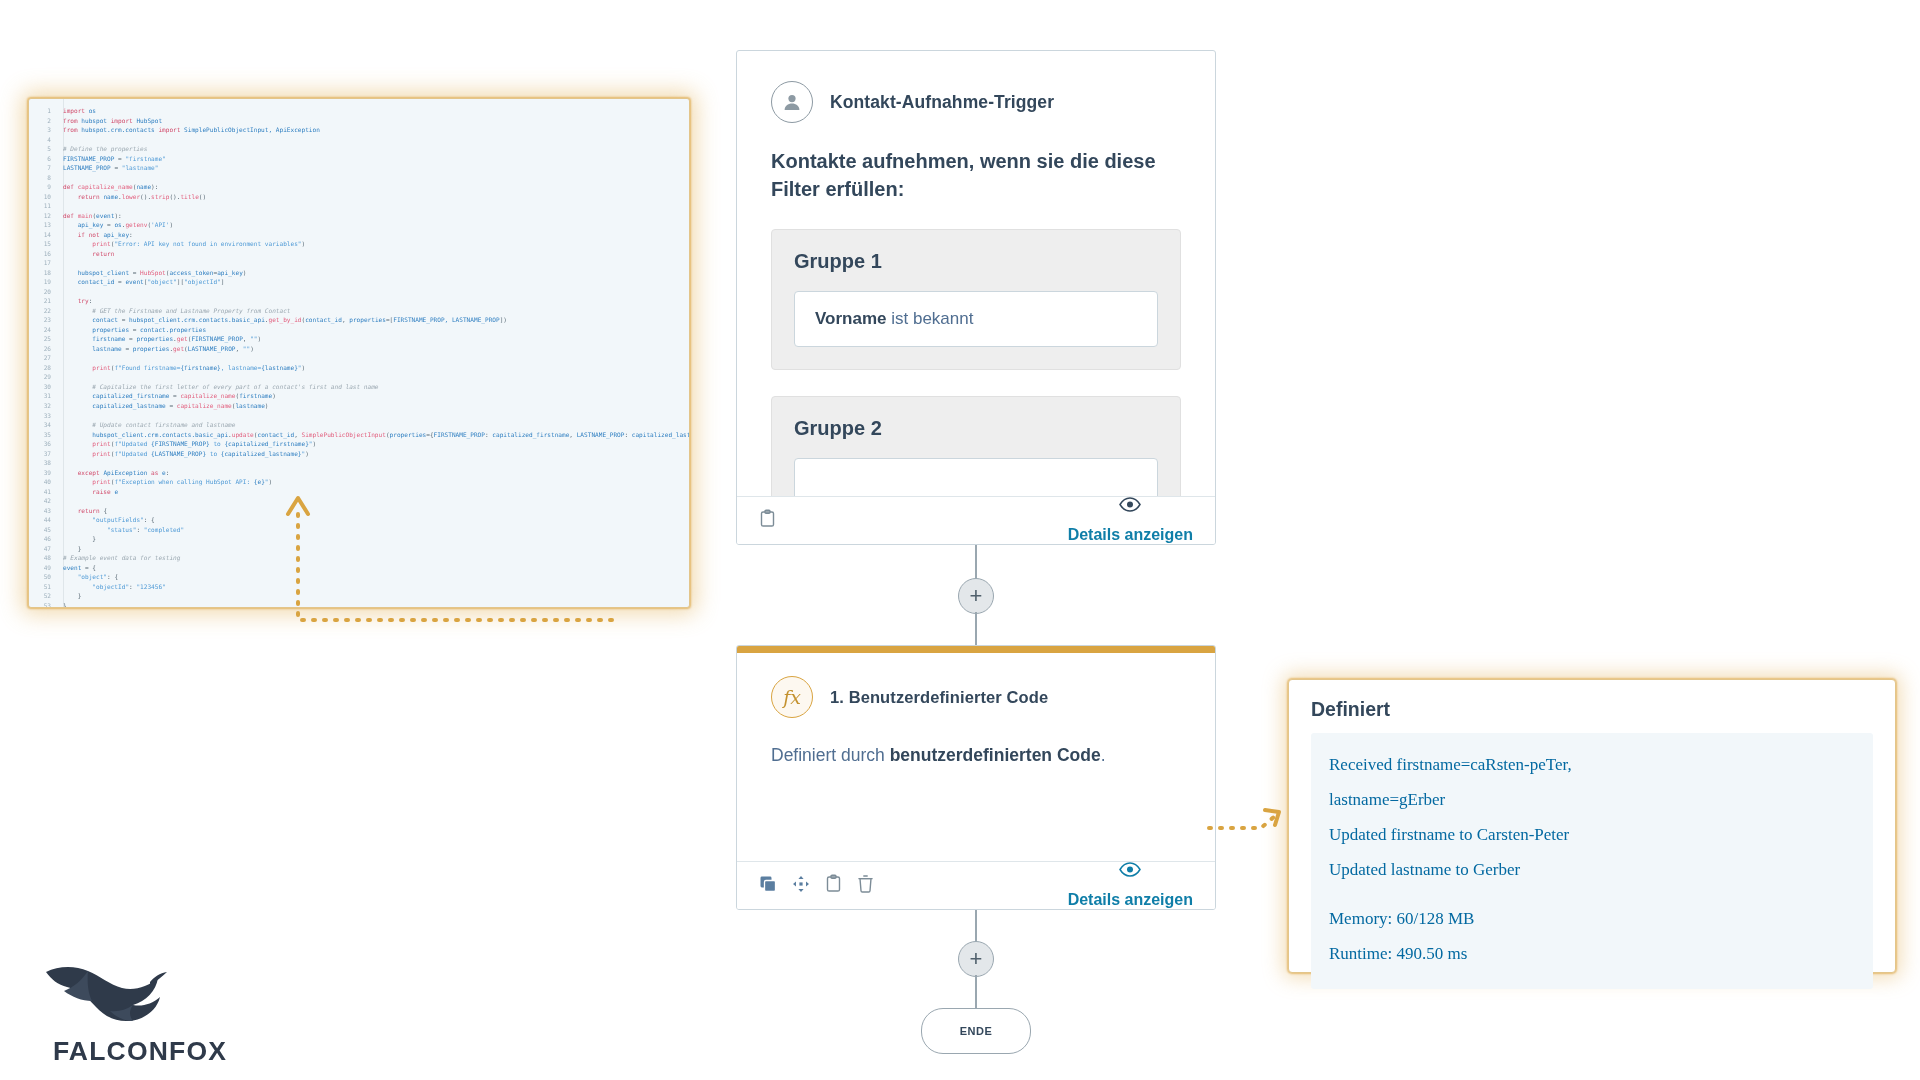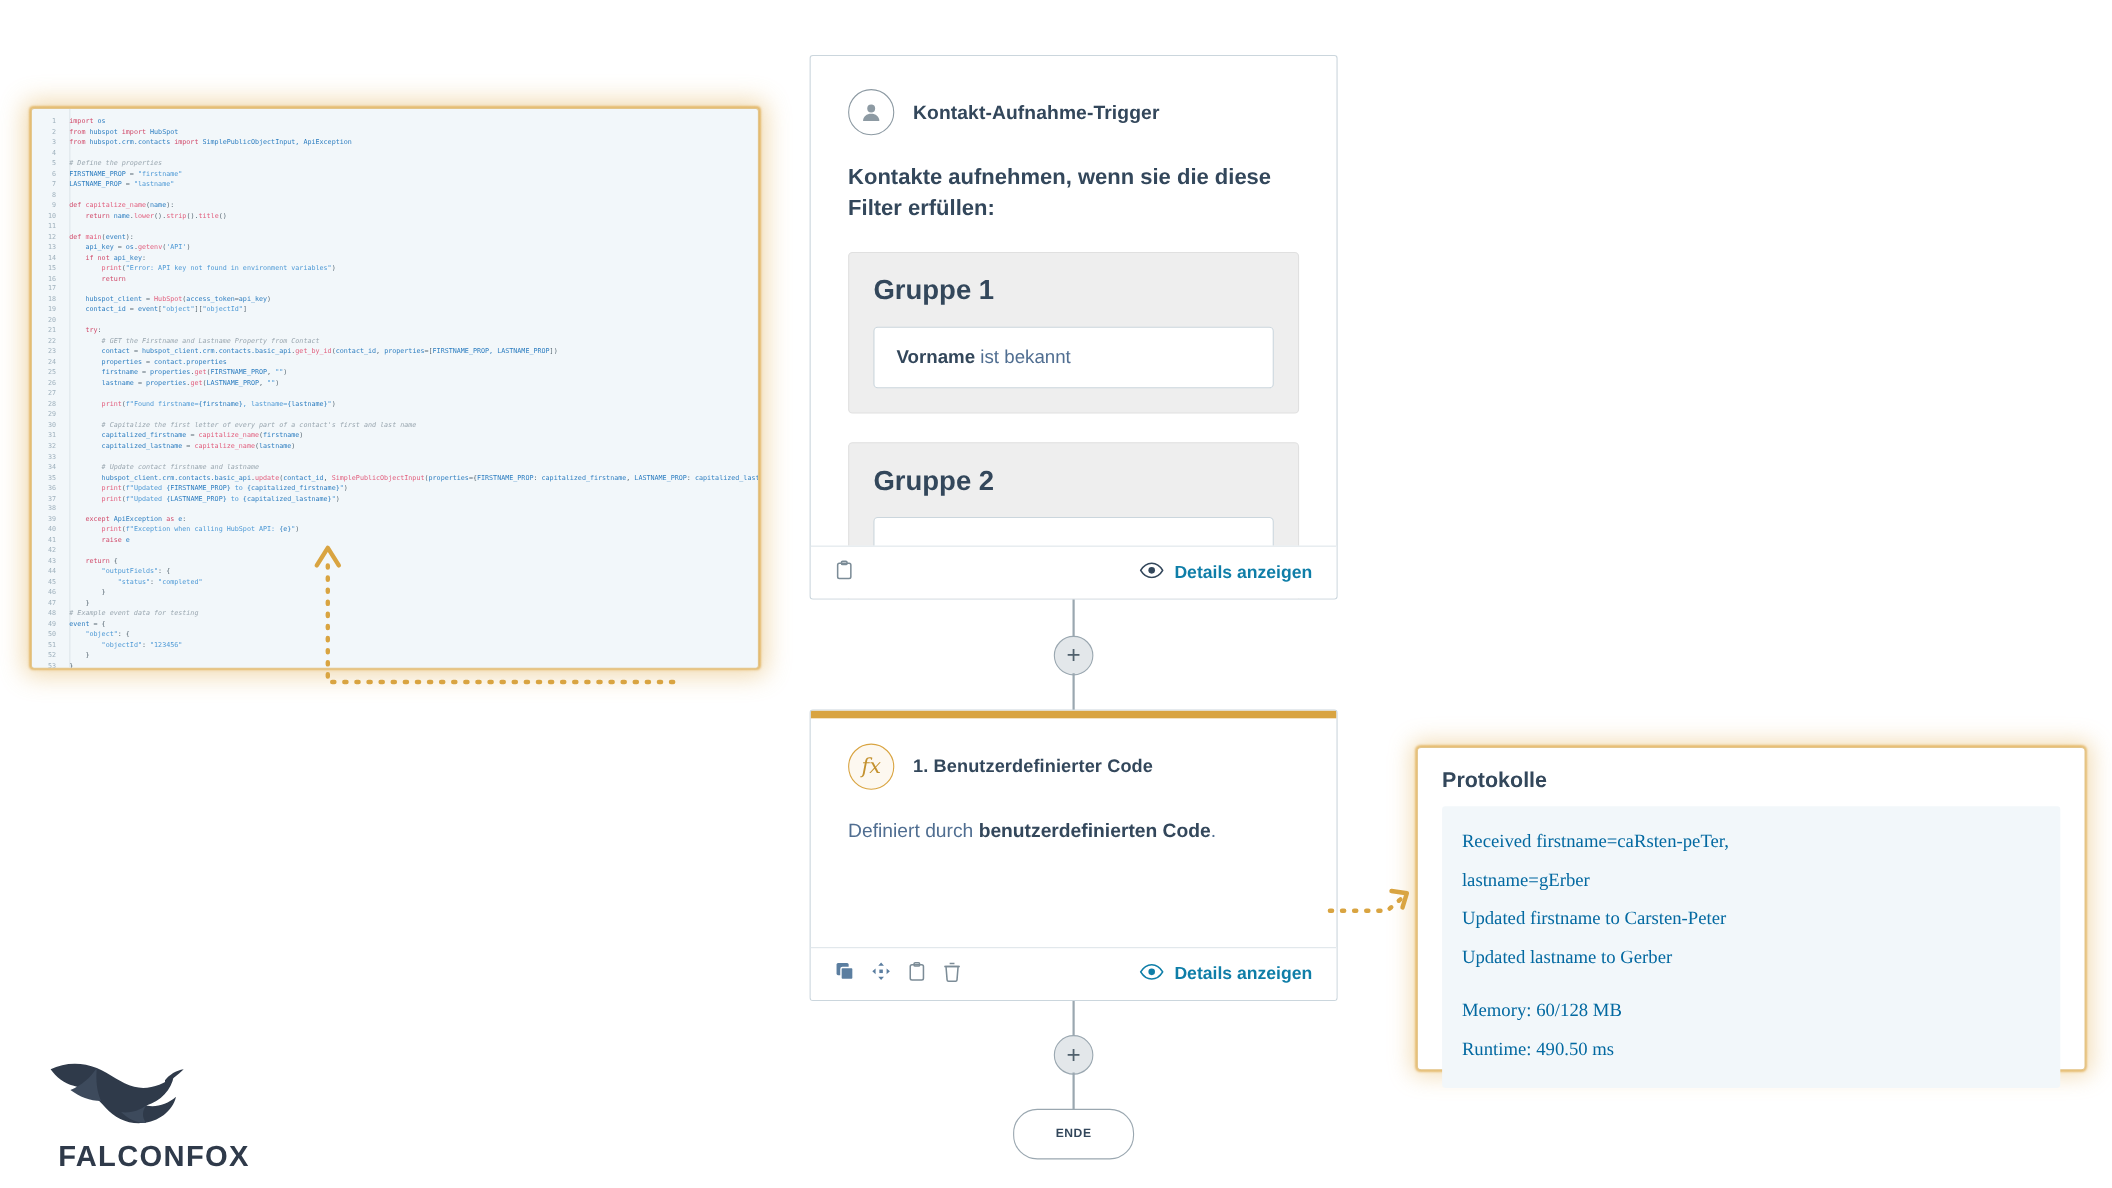--- a/index.html
+++ b/index.html
@@ -67,41 +67,41 @@
     font-size:17.5px;font-weight:bold;color:#33475b;letter-spacing:.1px;
   }
   .trig-sub{
     margin-top:25px;font-size:20px;font-weight:bold;color:#33475b;
     line-height:1.38;max-width:400px;
   }
   .grp{
     margin-top:26px;background:#eeeeee;border:1px solid #e0e0e0;border-radius:4px;
     padding:20px 22px 22px 22px;
   }
-  .grp-title{font-size:25px;font-weight:bold;color:#33475b;}
+  .grp-title{font-size:20px;font-weight:bold;color:#33475b;}
   .grp-cond{
     margin-top:18px;background:#fff;border:1px solid #cbd6dd;border-radius:4px;
     padding:17px 20px;font-size:17px;color:#506e91;
   }
   .grp-cond b{color:#33475b;font-weight:bold;}
   .oder-row{
     display:flex;align-items:center;gap:18px;margin-top:28px;
   }
   .oder-line{flex:1;height:1px;background:#d6dfe5;}
   .oder-txt{font-size:19px;font-weight:bold;color:#33475b;letter-spacing:.4px;}
 
   .card-footer{
     position:absolute;left:0;right:0;bottom:0;height:48px;
     background:#fff;border-top:1px solid #dfe6ea;
     display:flex;align-items:center;padding:0 22px;box-sizing:border-box;
   }
   .footer-icons{display:flex;align-items:center;gap:15px;}
   .details-link{
     margin-left:auto;display:flex;align-items:center;gap:10px;
-    color:#0f7ea8;font-size:16px;font-weight:bold;
+    color:#0f7ea8;font-size:16px;font-weight:bold;flex-direction:column;
   }
 
   #code-card{left:736px;top:645px;width:480px;height:265px;overflow:hidden;}
   #code-card .topbar{position:absolute;left:0;right:0;top:0;height:7px;background:#d9a441;}
   #code-card .card-body{padding:30px 34px 0 34px;}
   .fx-circle{
     width:40px;height:40px;border-radius:50%;border:1.8px solid #d9a441;
     background:#fdf8f0;display:flex;align-items:center;justify-content:center;
     flex:0 0 auto;
   }
@@ -281,21 +281,21 @@
   <div id="ende-node">
     <span>ENDE</span>
   </div>
 
   <svg id="arrow-log" viewBox="0 0 90 40">
     <path d="M 4 28 L 56 28 L 70 16" fill="none" stroke="#d9a441" stroke-width="4" stroke-linecap="round" stroke-dasharray="2 9"></path>
     <path d="M 60 10 L 74 12 L 70 25" fill="none" stroke="#d9a441" stroke-width="4" stroke-linecap="round" stroke-linejoin="round"></path>
   </svg>
 
   <div id="log-panel">
-    <div class="log-title">Protokolle</div>
+    <div class="log-title">Definiert</div>
     <div class="log-box" id="log-box"><div>Received firstname=caRsten-peTer,</div><div>lastname=gErber</div><div>Updated firstname to Carsten-Peter</div><div>Updated lastname to Gerber</div><div style="height: 14px;"></div><div>Memory: 60/128 MB</div><div>Runtime: 490.50 ms</div></div>
   </div>
 
   <div id="logo">
     <svg width="150" height="74" viewBox="0 0 150 74">
       <path d="M16 12 C28 6, 44 5, 58 11 C70 16, 80 25, 92 28 C104 31, 118 27, 128 18
                C126 31, 116 41, 103 45 C112 47, 122 44, 130 37 C127 50, 114 60, 99 61
                C86 62, 74 56, 66 47 C58 38, 49 30, 37 27 C28 25, 21 19, 16 12 Z" fill="#2f3a4a"></path>
       <path d="M58 11 C52 20, 44 27, 34 31 C42 37, 52 41, 62 41 C58 33, 57 22, 58 11 Z" fill="#3d4a5c"></path>
       <path d="M103 45 C96 50, 88 52, 80 51 C86 57, 94 61, 103 61 C99 56, 99 50, 103 45 Z" fill="#3d4a5c"></path>

